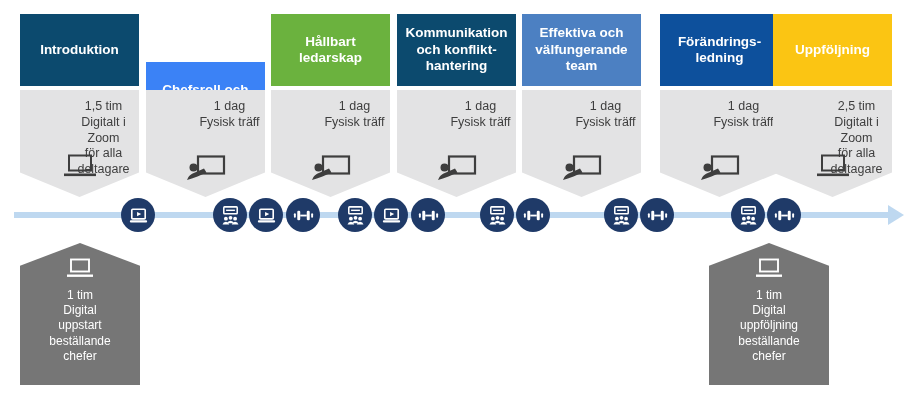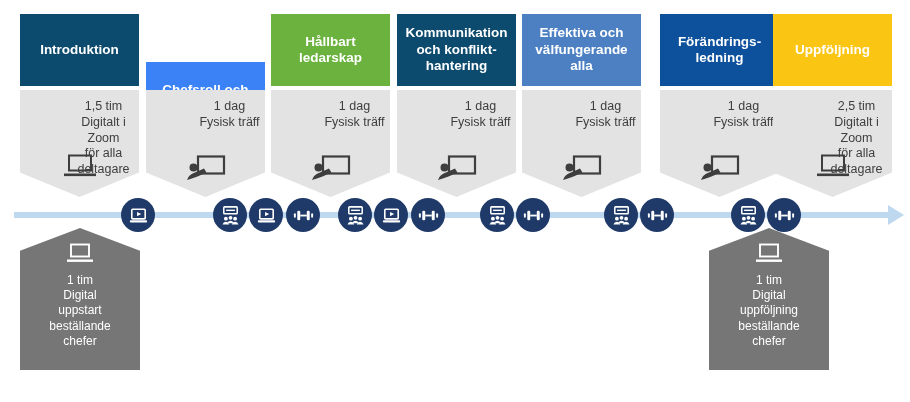--- a/index.html
+++ b/index.html
@@ -26,21 +26,21 @@
   .tl-arrow{
     position:absolute;left:888px;top:205px;width:0;height:0;
     border-top:10px solid transparent;border-bottom:10px solid transparent;
     border-left:16px solid transparent;
   }
   .marker{
     position:absolute;top:198px;width:34px;height:34px;border-radius:50%;
     display:flex;align-items:center;justify-content:center;
   }
   .house{
-    position:absolute;top:228px;width:120px;height:142px;
+    position:absolute;top:243px;width:120px;height:142px;
     clip-path:polygon(50% 0,100% 16%,100% 100%,0 100%,0 16%);
     text-align:center;
   }
   .house-icon{margin-top:15px;}
   .house-text{font-size:12px;line-height:1.27;white-space:pre-line;margin-top:4px;}
 </style>
 </head>
 <body>
 
 <div class="canvas">
@@ -105,21 +105,21 @@
             <svg width="42" height="28" viewBox="0 0 42 28">
               <rect x="13" y="2.5" width="26" height="17" fill="none" stroke="#3e3e3e" stroke-width="2.2"></rect>
               <circle cx="8.5" cy="13.5" r="4" fill="#3e3e3e"></circle>
               <path d="M2 26 Q3.5 20.5 10 18.5 L19 14.5 L21.5 18.5 L12.5 22.5 Q6.5 24.5 2 26 Z" fill="#3e3e3e"></path>
             </svg>
           </div>
         </div>
       </div>
       <div class="column" style="left: 522px;">
         <div class="col-header" style="background: rgb(76, 128, 194); color: rgb(255, 255, 255);">
-          <span>Effektiva och välfungerande alla</span>
+          <span>Effektiva och välfungerande team</span>
         </div>
         <div class="col-detail" style="background: rgb(227, 227, 228);">
           <div class="detail-text" style="color: rgb(62, 62, 62);">1 dag
 Fysisk träff</div>
           <div class="detail-icon">
             <svg width="42" height="28" viewBox="0 0 42 28">
               <rect x="13" y="2.5" width="26" height="17" fill="none" stroke="#3e3e3e" stroke-width="2.2"></rect>
               <circle cx="8.5" cy="13.5" r="4" fill="#3e3e3e"></circle>
               <path d="M2 26 Q3.5 20.5 10 18.5 L19 14.5 L21.5 18.5 L12.5 22.5 Q6.5 24.5 2 26 Z" fill="#3e3e3e"></path>
             </svg>

